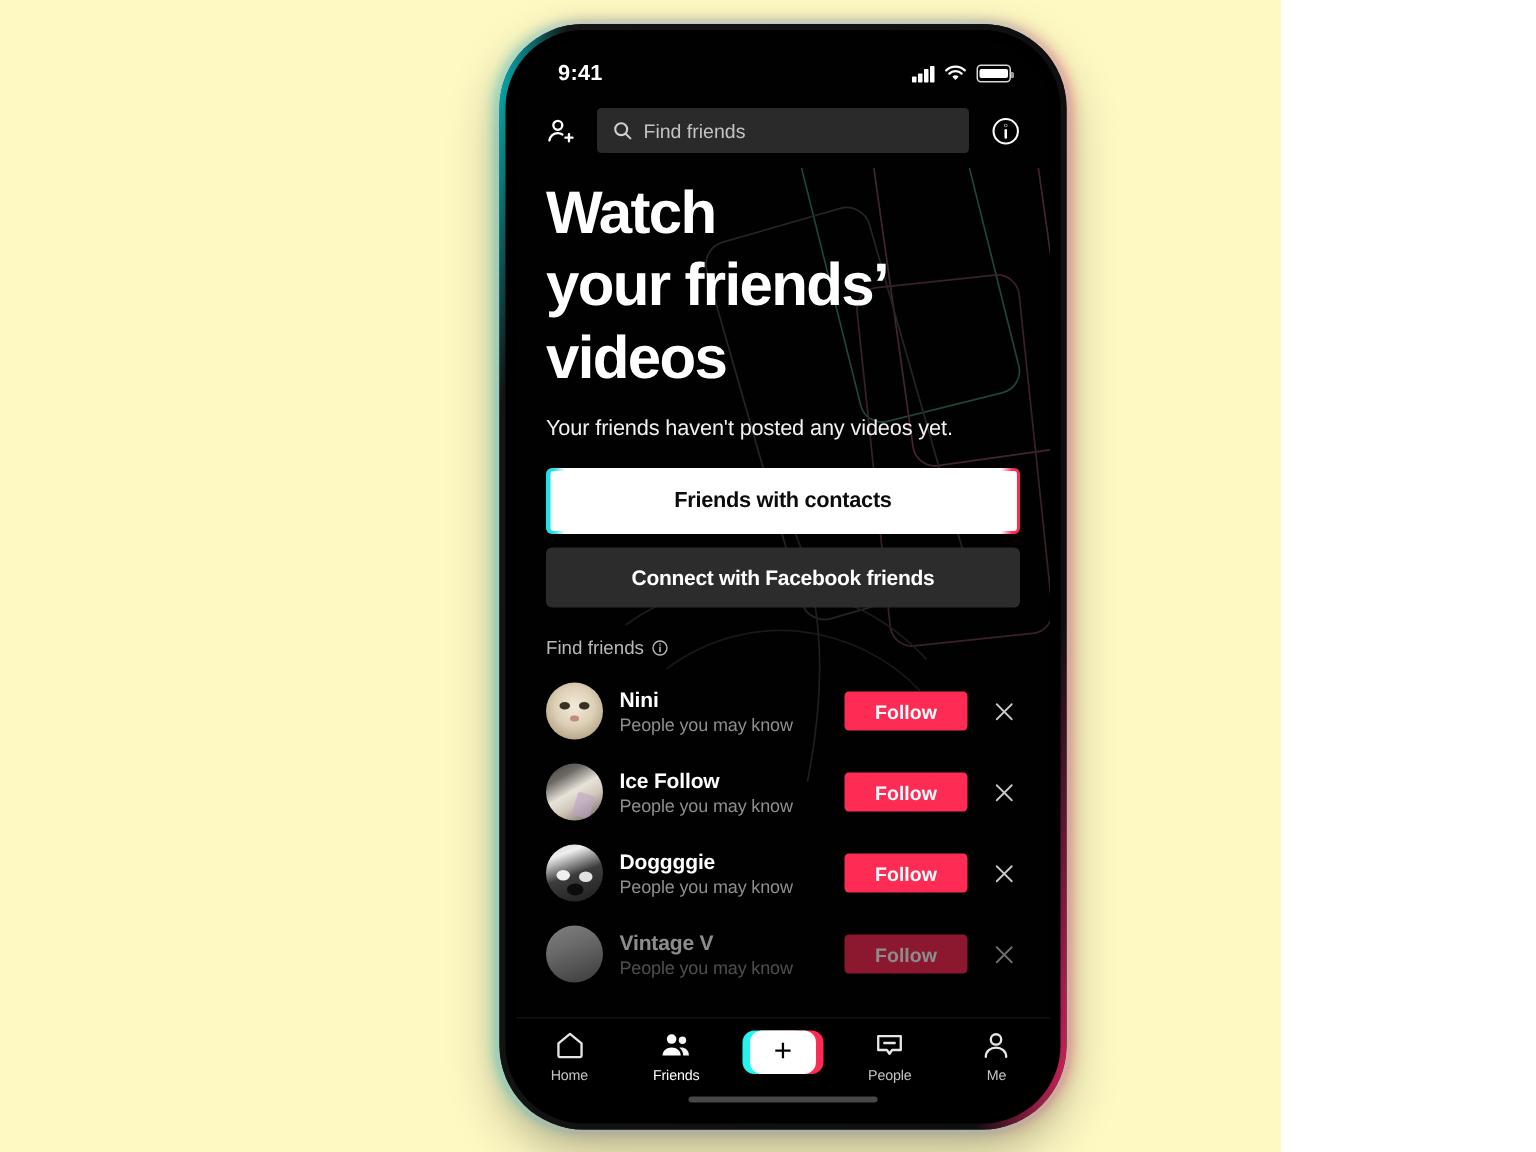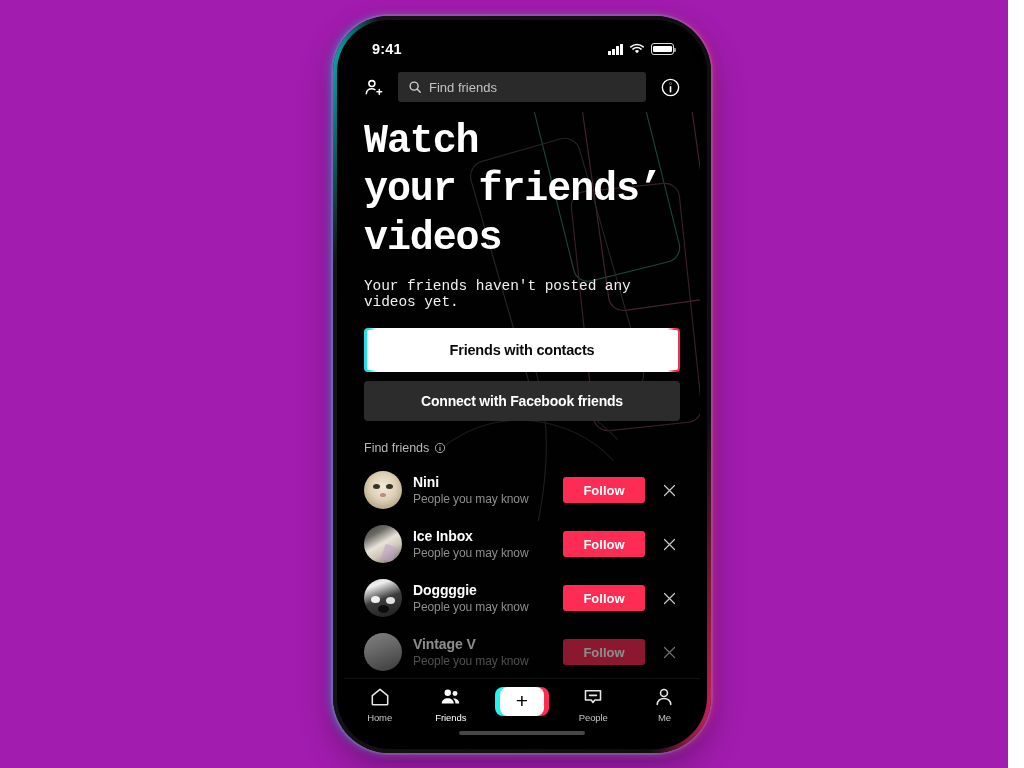--- a/index.html
+++ b/index.html
@@ -4,22 +4,22 @@
 <style>
   * { box-sizing: border-box; margin: 0; padding: 0; }
   html, body {
     width: 1024px; height: 768px;
     background: #ffffff;
     font-family: "Liberation Sans", sans-serif;
     overflow: hidden;
   }
   .stage {
     position: relative;
-    width: 1008px; height: 768px;
-    background: #a21caf;
+    width: 854px; height: 768px;
+    background: #fef9c3;
     display: flex; align-items: center; justify-content: center;
   }
 
   
   .phone-shadow {
     position: absolute;
     left: 333px; top: 16px;
     width: 378px; height: 737px;
     border-radius: 56px;
     background: #0a0a0a;
@@ -105,21 +105,20 @@
     overflow: hidden;
   }
   .bg-art {
     position: absolute; inset: -40px -20px 0 0;
     pointer-events: none; opacity: .85;
   }
   .content { position: relative; z-index: 2; }
 
   .hero {
     padding: 6px 20px 0 20px;
-    font-family: Liberation Mono, monospace;
   }
   .hero h1 {
     font-size: 40px; line-height: 1.21; font-weight: bold;
     letter-spacing: -1.1px; color: #fff;
   }
   .hero p {
     margin-top: 15px; font-size: 14.5px; color: #f0f0f0; letter-spacing: -.1px;
   }
 
   .btns { padding: 18px 20px 0 20px; }
@@ -325,21 +324,21 @@
               <div class="dismiss">
                 <svg width="15" height="15" viewBox="0 0 24 24" stroke="#c9c9c9" stroke-width="1.9" stroke-linecap="round">
                     <path d="M4 4 20 20M20 4 4 20"></path>
                   </svg>
               </div>
             </div>
 
             <div class="row">
               <div class="avatar av-ice"></div>
               <div class="rowtext">
-                <div class="name">Ice Inbox</div>
+                <div class="name">Ice Follow</div>
                 <div class="sub">People you may know</div>
               </div>
               <button class="follow">Follow</button>
               <div class="dismiss">
                 <svg width="15" height="15" viewBox="0 0 24 24" stroke="#c9c9c9" stroke-width="1.9" stroke-linecap="round">
                     <path d="M4 4 20 20M20 4 4 20"></path>
                   </svg>
               </div>
             </div>
 

